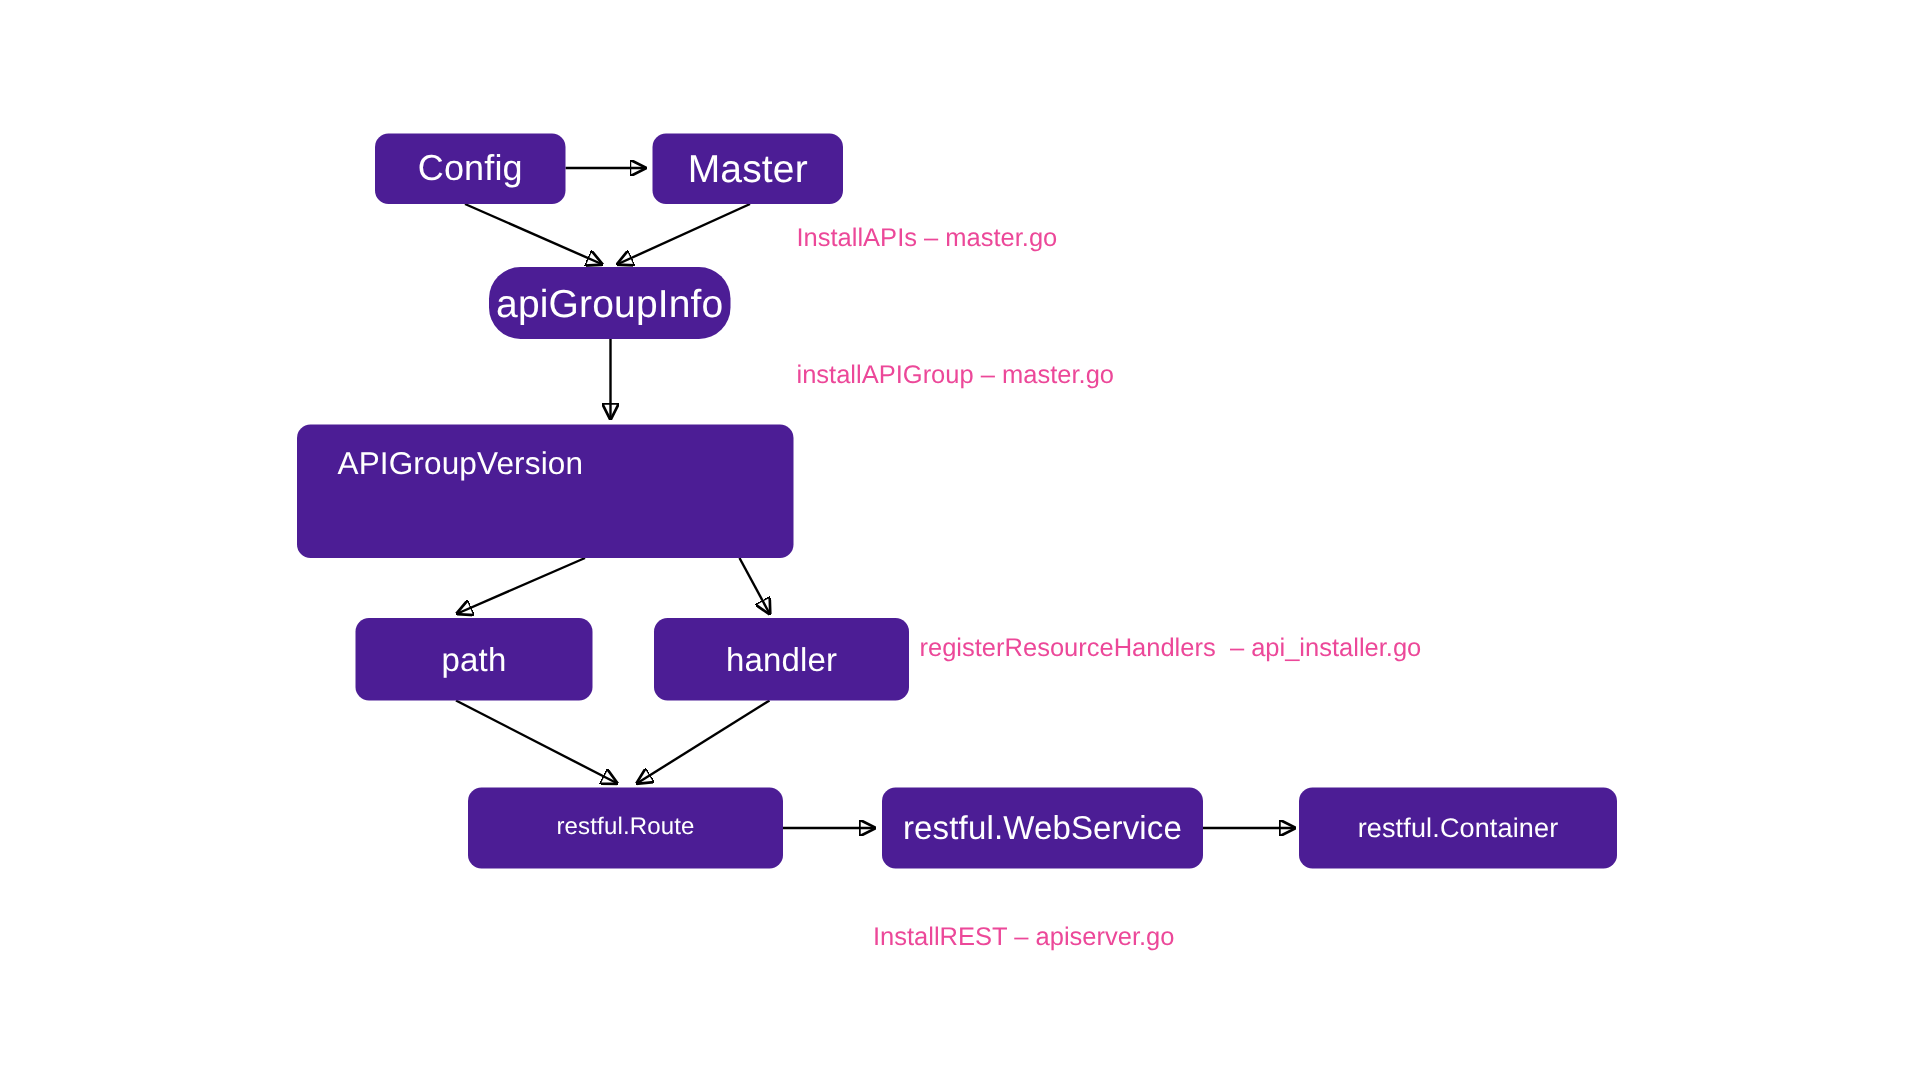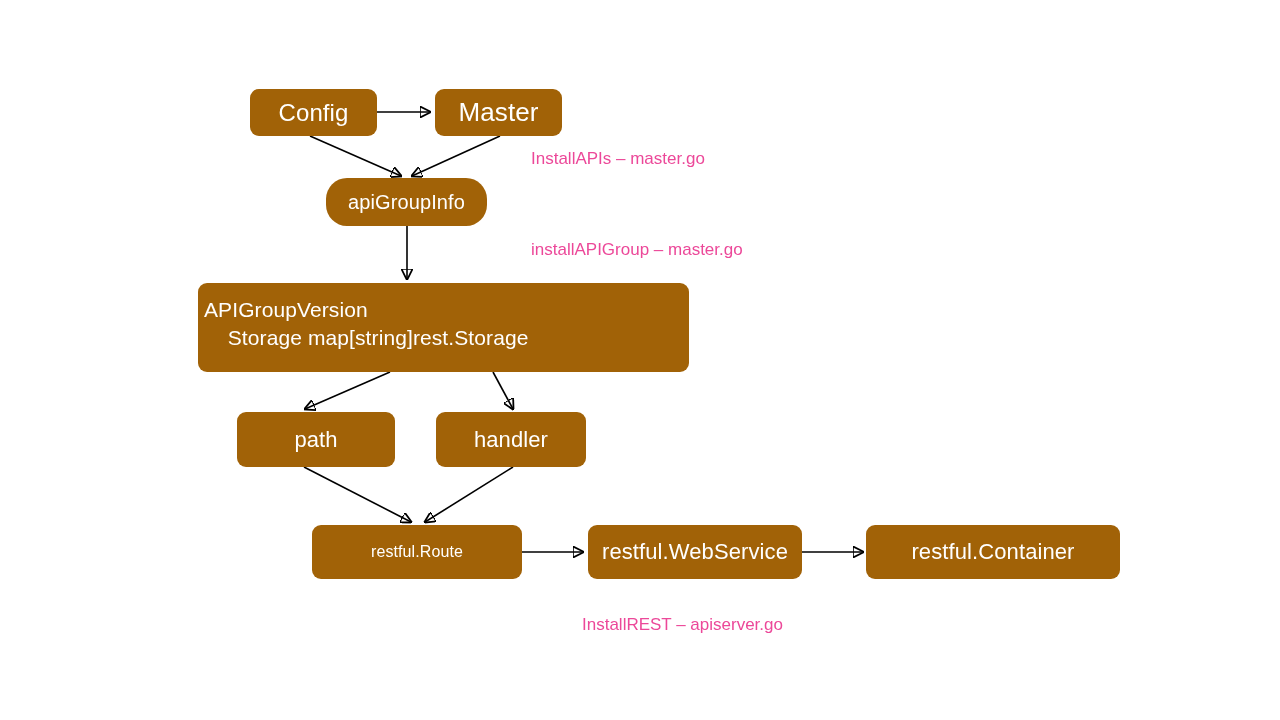--- a/index.html
+++ b/index.html
@@ -16,21 +16,21 @@
   }
   #canvas {
     position: absolute;
     left: 0; top: 0;
     width: 1280px;
     height: 720px;
   }
   .node {
     position: absolute;
     box-sizing: border-box;
-    background: #a16207;
+    background: #4c1d95;
     border-radius: 9px;
     color: #ffffff;
     display: flex;
     align-items: center;
     justify-content: center;
     font-family: "Liberation Sans", sans-serif;
     font-weight: 400;
     line-height: 1.25;
     letter-spacing: 0.1px;
     white-space: pre;
@@ -97,51 +97,51 @@
   </svg>
 
   <div class="node" style="left:250px; top:89px; width:127px; height:47px; font-size:24px;">
     <span>Config</span>
   </div>
 
   <div class="node" style="left:435px; top:89px; width:127px; height:47px; font-size:26px;">
     <span>Master</span>
   </div>
 
-  <div class="node" style="left:326px; top:178px; width:161px; height:48px; font-size:20px;border-radius:21px;">
+  <div class="node" style="left:326px; top:178px; width:161px; height:48px; font-size:26px;border-radius:21px;">
     <span>apiGroupInfo</span>
   </div>
 
-  <div class="node left-align" style="left:198px; top:283px; width:491px; height:89px; font-size:21px; padding:14px 0 0 6px;">
+  <div class="node left-align" style="left:198px; top:283px; width:331px; height:89px; font-size:21px; padding:14px 0 0 27px;">
     <div style="display:flex; flex-direction:column; gap:2px;">
       <span>APIGroupVersion</span>
-      <span>    Storage map[string]rest.Storage</span>
     </div>
   </div>
 
   <div class="node" style="left:225px; top:412px; width:158px; height:55px; font-size:22px;margin-left:12px;">
     <span>path</span>
   </div>
 
-  <div class="node" style="left:436px; top:412px; width:150px; height:55px; font-size:22px;">
+  <div class="node" style="left:436px; top:412px; width:170px; height:55px; font-size:22px;">
     <span>handler</span>
   </div>
 
   <div class="node" style="left:312px; top:525px; width:210px; height:54px; font-size:16px;">
     <span>restful.Route</span>
   </div>
 
   <div class="node" style="left:588px; top:525px; width:214px; height:54px; font-size:22px;">
     <span>restful.WebService</span>
   </div>
 
-  <div class="node" style="left:866px; top:525px; width:254px; height:54px; font-size:22px;">
+  <div class="node" style="left:866px; top:525px; width:212px; height:54px; font-size:18px;">
     <span>restful.Container</span>
   </div>
 
   <div class="caption" style="left:531px; top:149px;">InstallAPIs – master.go</div>
 
   <div class="caption" style="left:531px; top:240px;">installAPIGroup – master.go</div>
 
+  <div class="caption" style="left:613px; top:422px;">registerResourceHandlers  – api_installer.go</div>
 
   <div class="caption" style="left:582px; top:615px;">InstallREST – apiserver.go</div>
 
 </div>
 
 </body></html>

